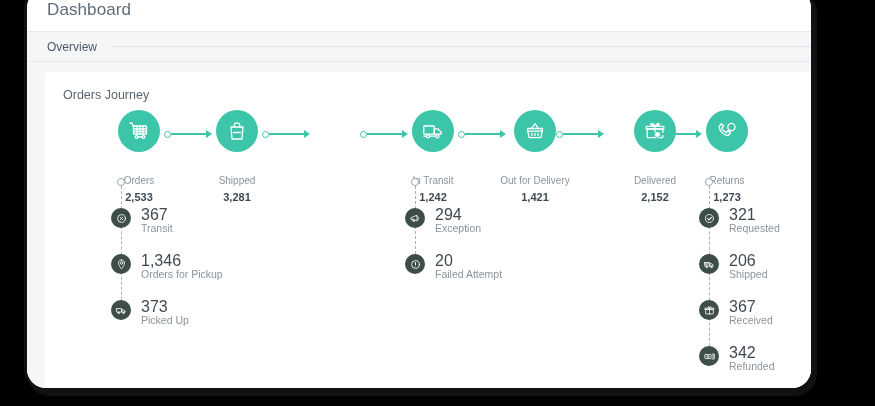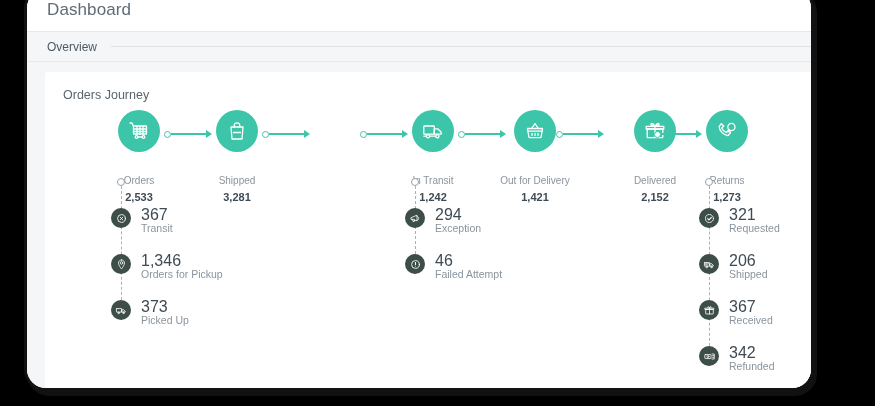--- a/index.html
+++ b/index.html
@@ -372,21 +372,21 @@
                 <span class="blabel">Exception</span>
               </div>
               <div class="branch-item">
                 <span class="bdisc">
                   <svg width="13" height="13" viewBox="0 0 24 24" fill="none" stroke="#ffffff" stroke-width="1.3" stroke-linecap="round" stroke-linejoin="round">
                     <circle cx="12" cy="12" r="7.2" stroke-width="1.6"></circle>
                     <path d="M12 8.2v4.4" stroke-width="1.8"></path>
                     <circle cx="12" cy="15.4" r="0.9" fill="#ffffff" stroke="none"></circle>
                   </svg>
                 </span>
-                <span class="bvalue">46</span>
+                <span class="bvalue">20</span>
                 <span class="blabel">Failed Attempt</span>
               </div>
             </div>
           </div>
           <div class="branch" style="left: 654px; top: 106px;">
             <span class="stub-dot"></span>
             <span class="stub-line" style="height: 170px;"></span>
             <div style="position: absolute; left: 0px; top: 30px;">
               <div class="branch-item">
                 <span class="bdisc">

